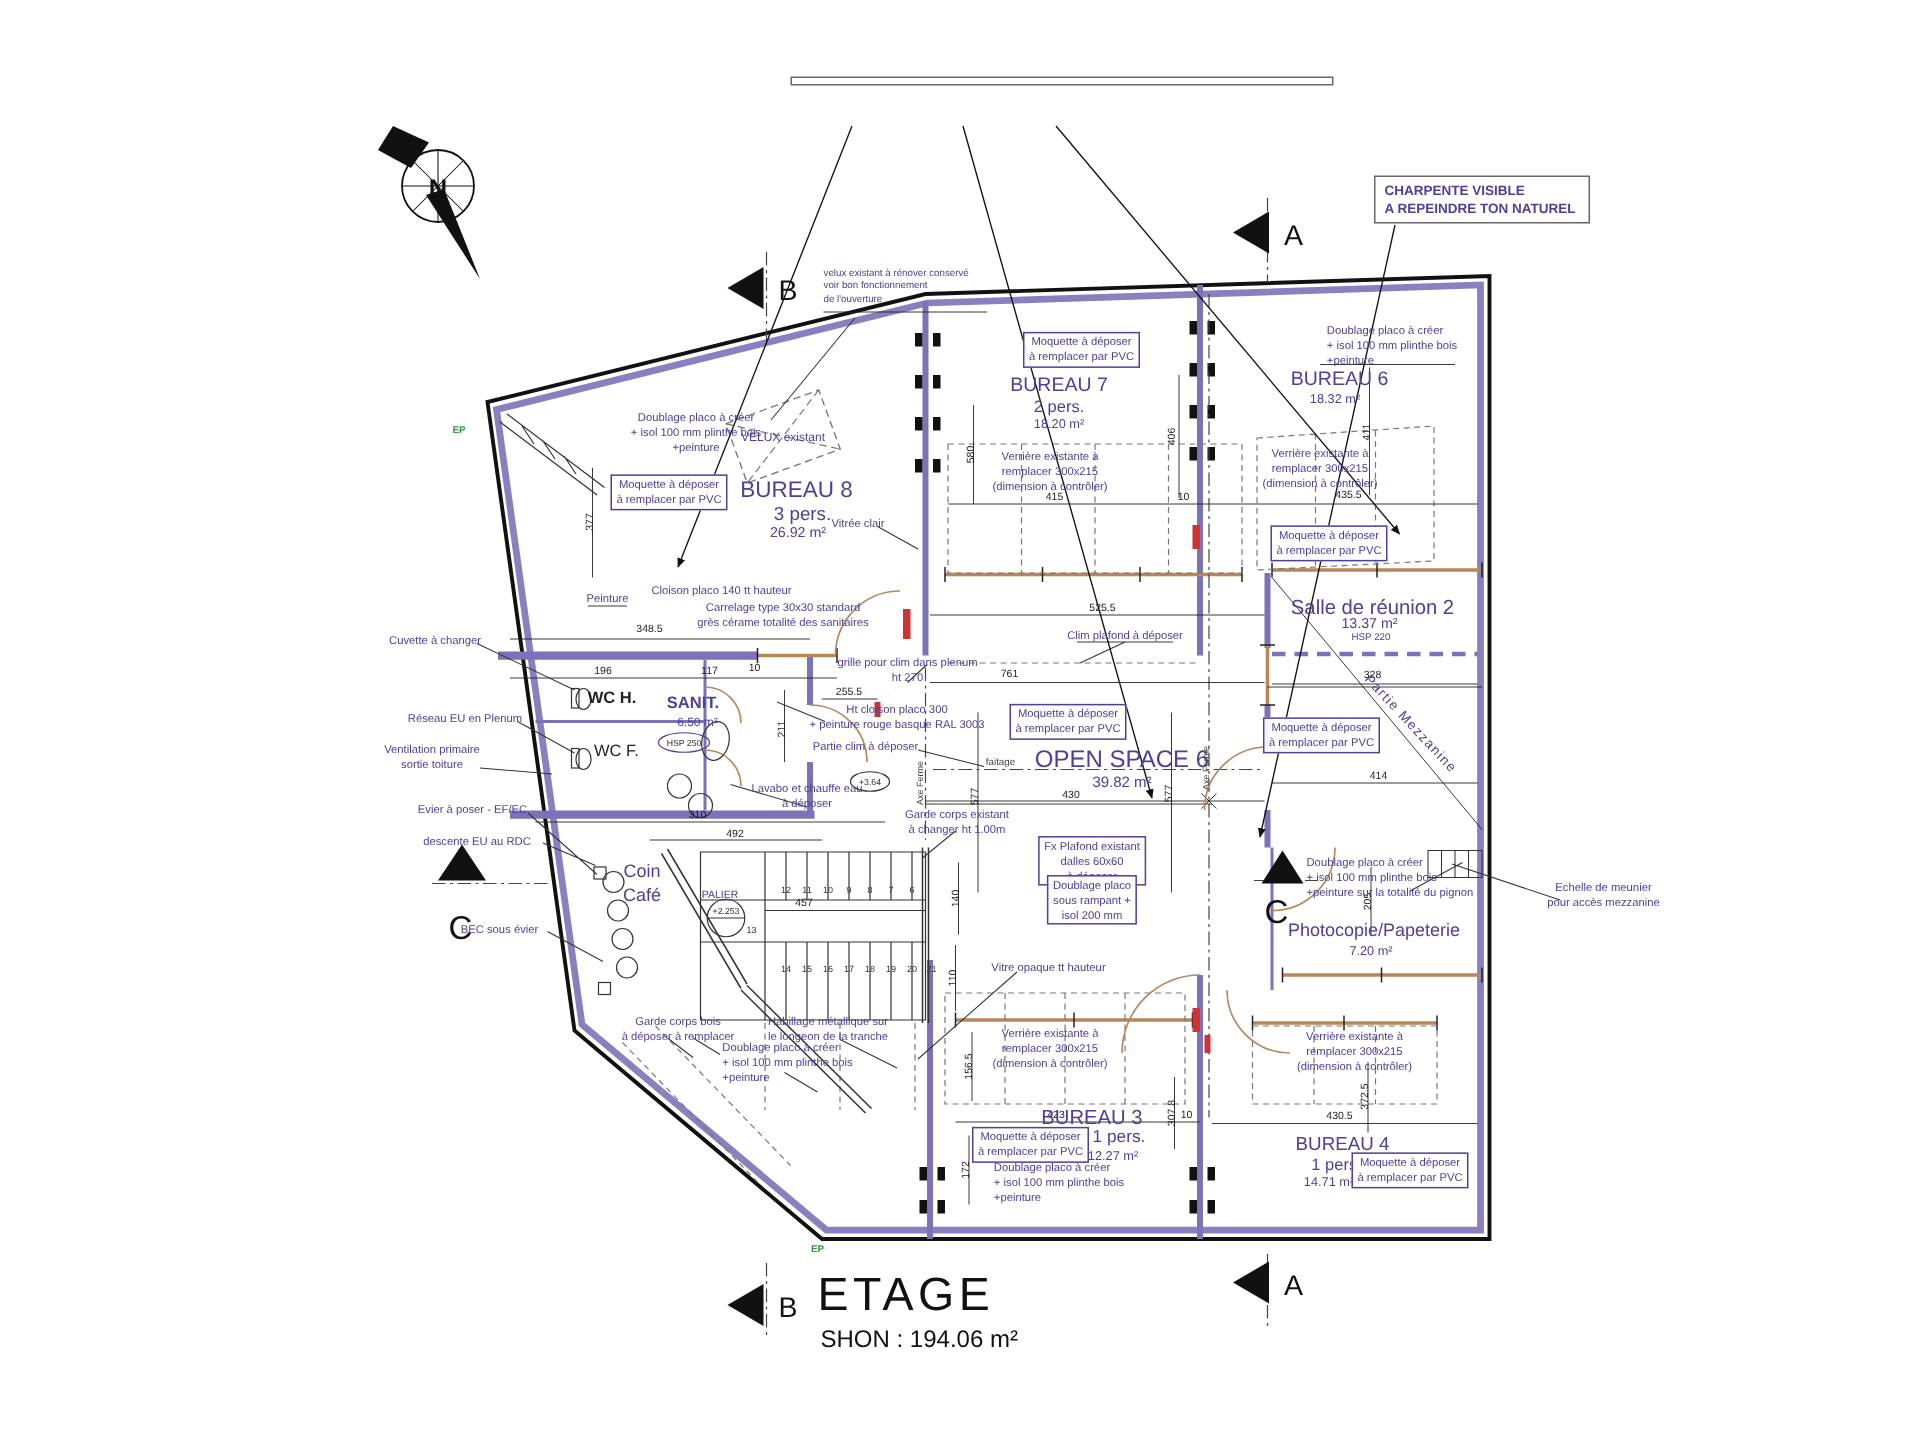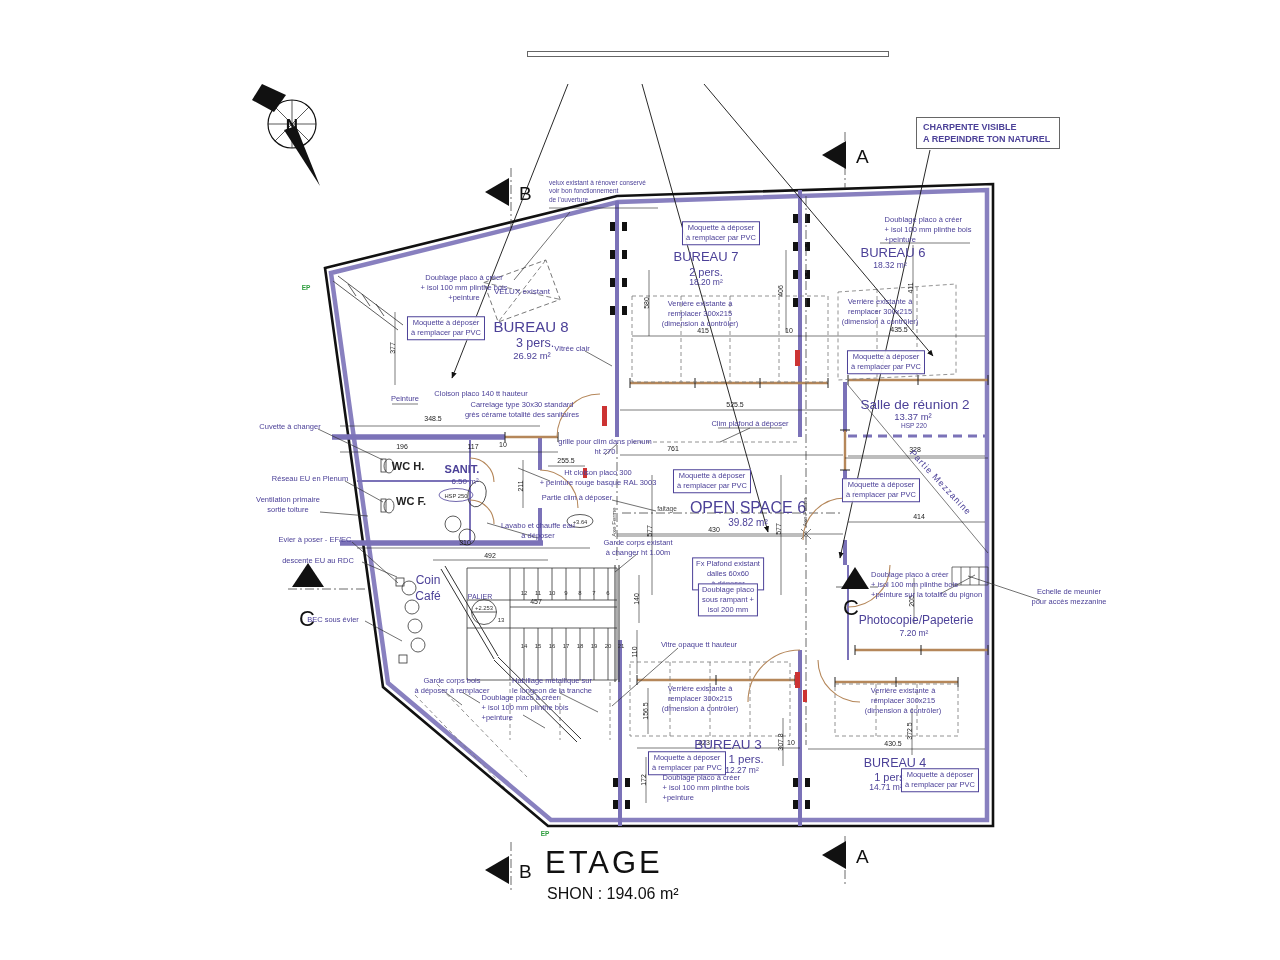--- a/index.html
+++ b/index.html
@@ -241,21 +241,21 @@
   <div class="lbl room" style="left:893px;top:253px;font-size:13px">BUREAU 6</div>
   <div class="lbl room" style="left:890px;top:266px;font-size:8.5px">18.32 m²</div>
   <div class="lbl room" style="left:915px;top:405px;font-size:13.5px">Salle de réunion 2</div>
   <div class="lbl room" style="left:913px;top:417px;font-size:9.5px">13.37 m²</div>
   <div class="lbl room" style="left:914px;top:426px;font-size:6.5px">HSP 220</div>
   <div class="lbl room" style="left:748px;top:508px;font-size:16px">OPEN SPACE 6</div>
   <div class="lbl room" style="left:748px;top:522px;font-size:10px">39.82 m²</div>
   <div class="lbl room" style="left:462px;top:469px;font-size:11px;font-weight:bold">SANIT.</div>
   <div class="lbl room" style="left:465px;top:482px;font-size:8px">6.50 m²</div>
   <div class="lbl" style="left:408px;top:466px;font-size:11px;font-weight:bold;color:#222">WC H.</div>
-  <div class="lbl" style="left:411px;top:501px;font-size:11px;font-weight:bold;color:#222">WC F.</div>
+  <div class="lbl" style="left:411px;top:501px;font-size:11px;font-weight:normal;color:#222">WC F.</div>
   <div class="lbl room" style="left:428px;top:589px;font-size:12px">Coin
 Café</div>
   <div class="lbl room" style="left:916px;top:621px;font-size:12px">Photocopie/Papeterie</div>
   <div class="lbl room" style="left:914px;top:634px;font-size:8.5px">7.20 m²</div>
   <div class="lbl room" style="left:728px;top:745px;font-size:13.5px">BUREAU 3</div>
   <div class="lbl room" style="left:746px;top:759px;font-size:11.5px">1 pers.</div>
   <div class="lbl room" style="left:742px;top:771px;font-size:8.5px">12.27 m²</div>
   <div class="lbl room" style="left:895px;top:763px;font-size:12.5px">BUREAU 4</div>
   <div class="lbl room" style="left:891px;top:777px;font-size:11px">1 pers.</div>
   <div class="lbl room" style="left:886px;top:788px;font-size:8.5px">14.71 m²</div>

